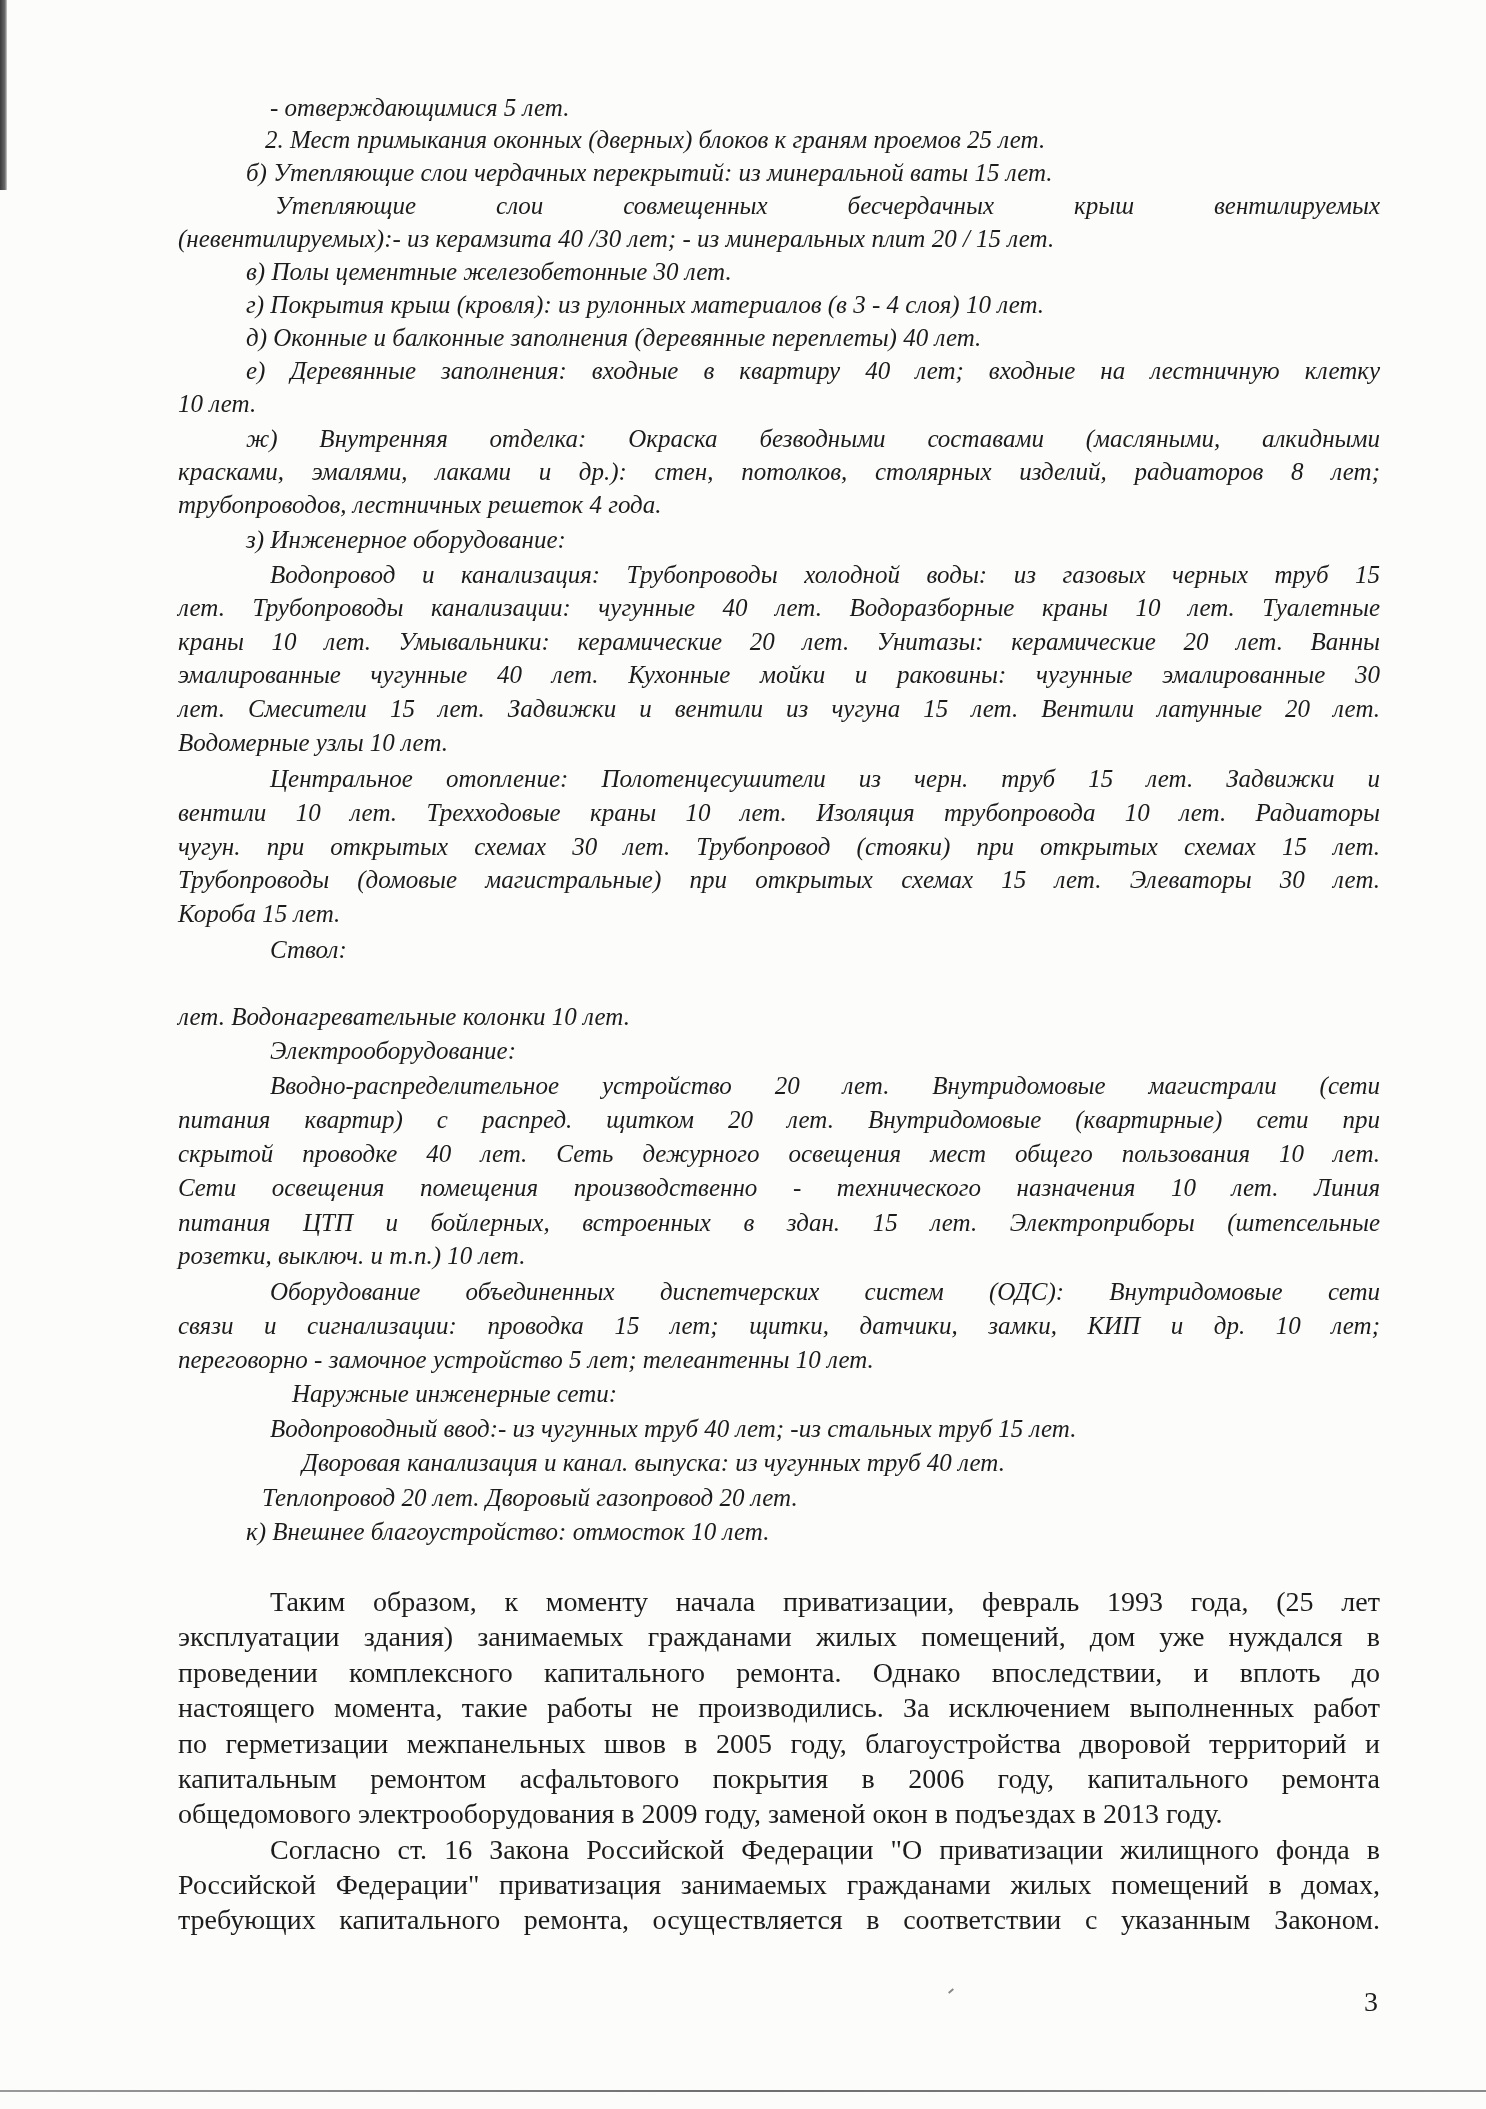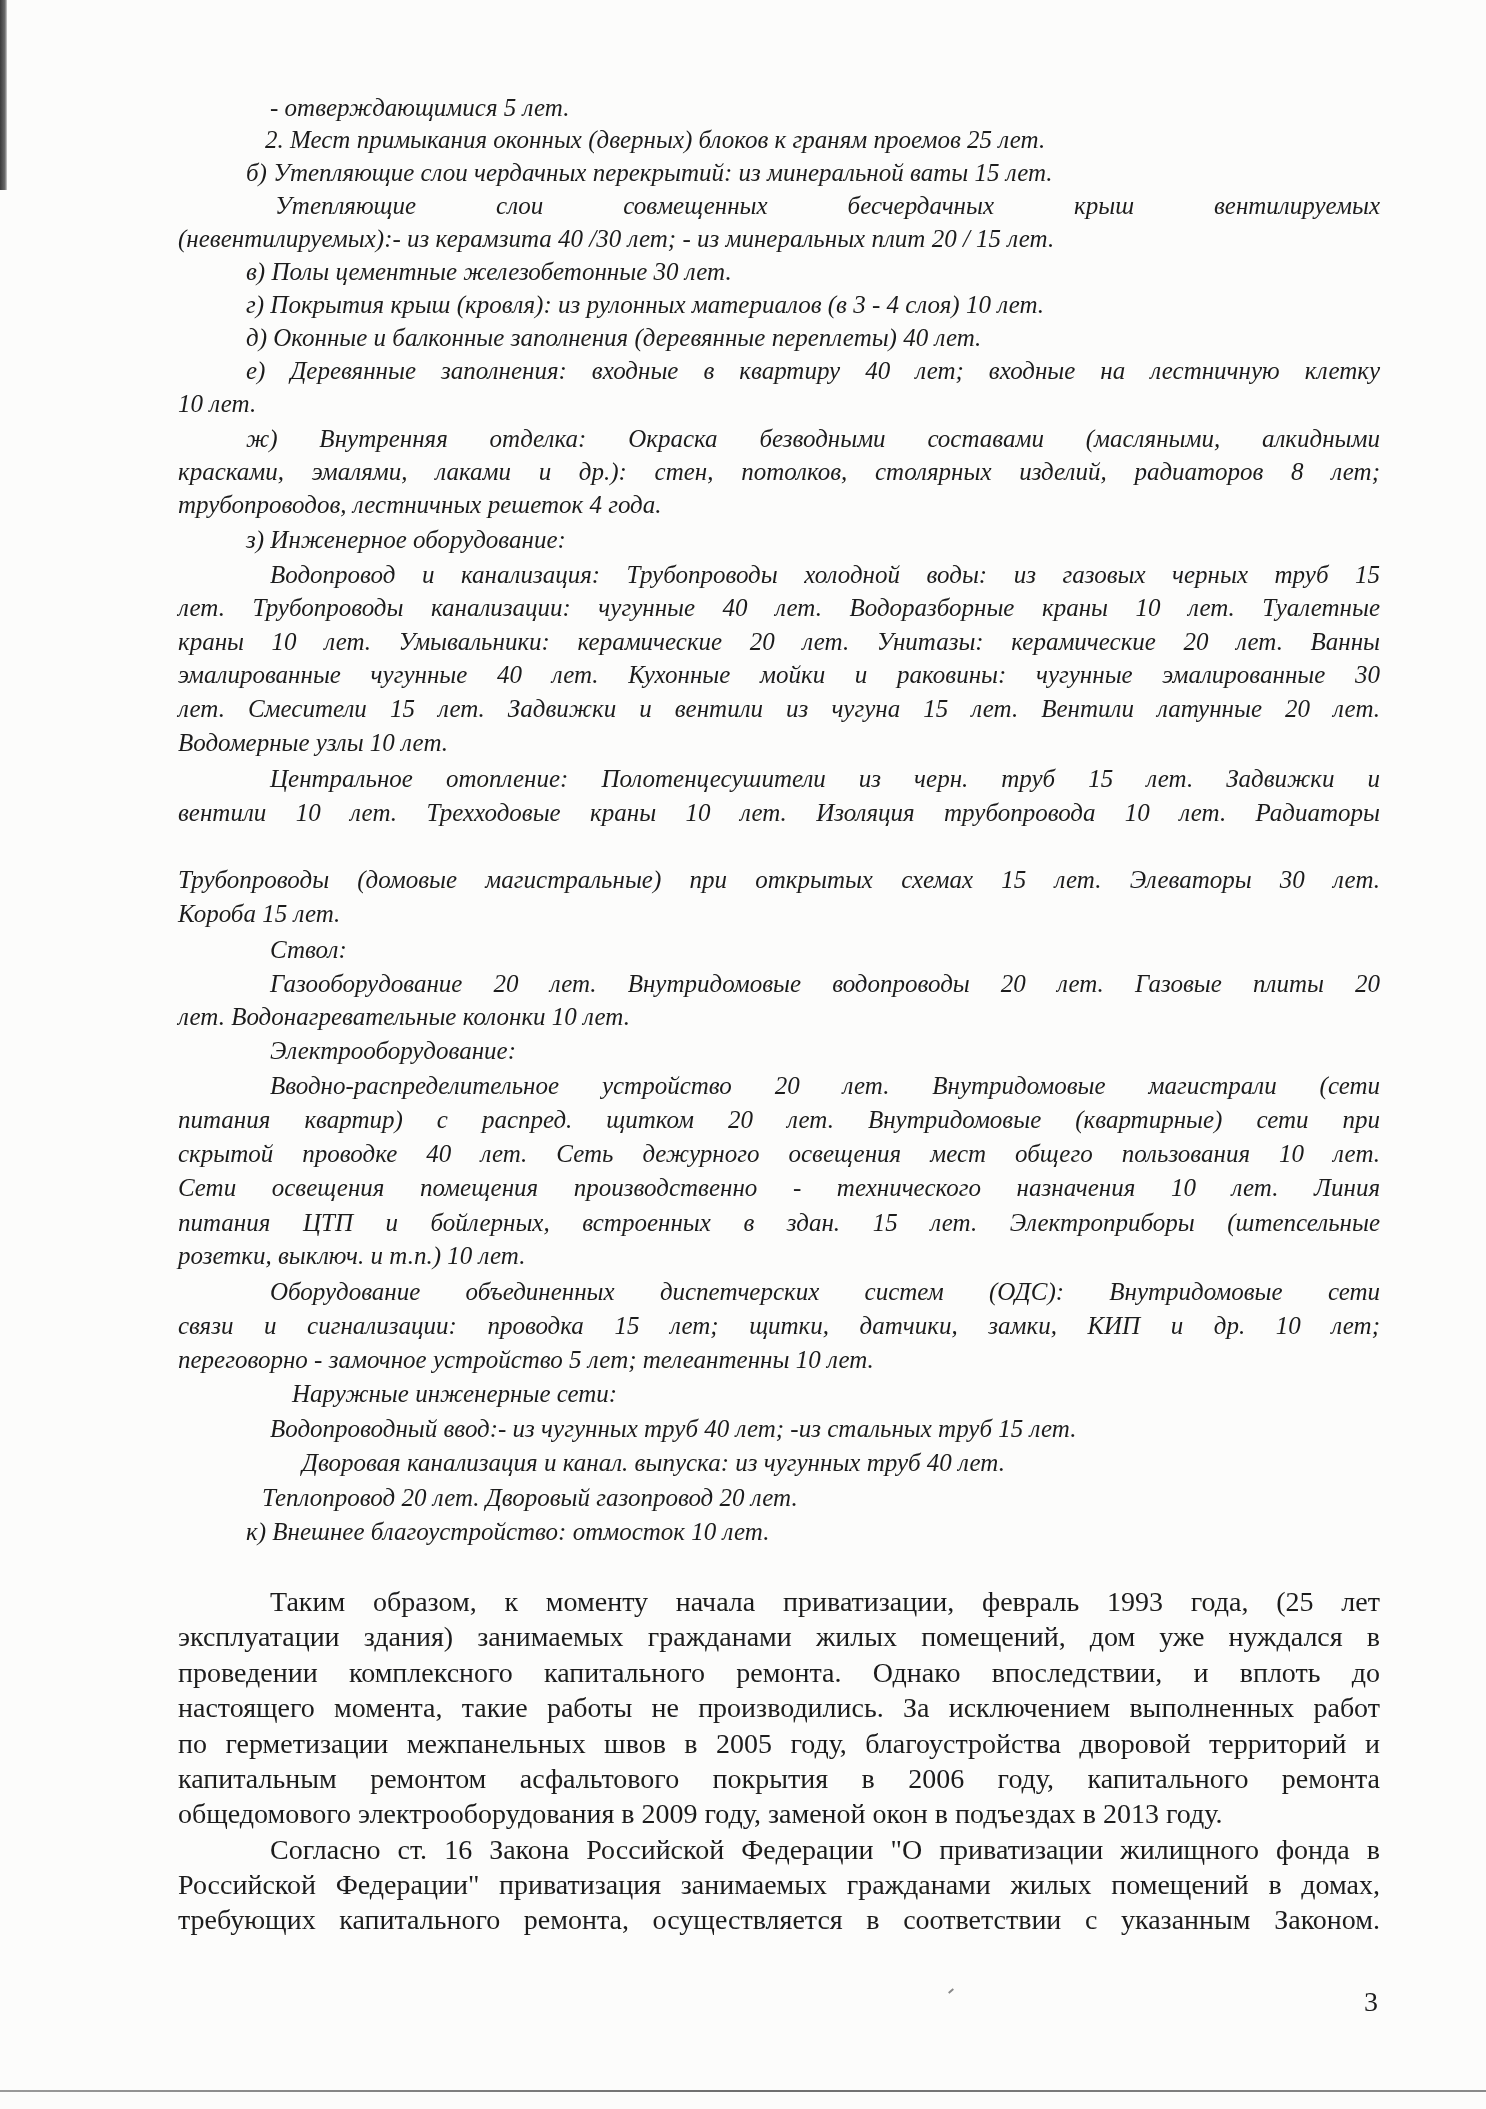--- a/index.html
+++ b/index.html
@@ -61,24 +61,24 @@
   <div class="ln" style="left:178px; top:490px;">трубопроводов, лестничных решеток  4 года.</div>
   <div class="ln" style="left:246px; top:525px;">з) Инженерное оборудование:</div>
   <div class="ln jr" style="left: 270px; top: 560px; width: 1110px; white-space: normal;">Водопровод и канализация: Трубопроводы холодной воды: из газовых черных труб 15</div>
   <div class="ln j" style="top: 593px; white-space: normal;">лет. Трубопроводы канализации: чугунные 40 лет. Водоразборные краны 10 лет. Туалетные</div>
   <div class="ln j" style="top: 627px; white-space: normal;">краны 10 лет. Умывальники: керамические 20 лет. Унитазы: керамические 20 лет. Ванны</div>
   <div class="ln j" style="top: 660px; white-space: normal;">эмалированные чугунные 40 лет. Кухонные мойки и раковины: чугунные эмалированные 30</div>
   <div class="ln j" style="top: 694px; white-space: normal;">лет. Смесители 15 лет. Задвижки и вентили из чугуна 15 лет. Вентили латунные 20 лет.</div>
   <div class="ln" style="left:178px; top:728px;">Водомерные узлы 10 лет.</div>
   <div class="ln jr" style="left: 270px; top: 764px; width: 1110px; white-space: normal;">Центральное отопление: Полотенцесушители из черн. труб 15 лет. Задвижки и</div>
   <div class="ln j" style="top: 798px; white-space: normal;">вентили 10 лет. Трехходовые краны 10 лет. Изоляция трубопровода 10 лет. Радиаторы</div>
+  <div class="ln j" style="top: 832px; white-space: normal;">чугун. при открытых схемах 30 лет. Трубопровод (стояки) при открытых схемах 15 лет.</div>
   <div class="ln j" style="top: 865px; white-space: normal;">Трубопроводы (домовые магистральные) при открытых схемах 15 лет. Элеваторы 30 лет.</div>
   <div class="ln" style="left:178px; top:899px;">Короба 15 лет.</div>
   <div class="ln" style="left:270px; top:935px;">Ствол:</div>
-  <div class="ln jr" style="left: 270px; top: 969px; width: 1110px; white-space: normal;">Газооборудование 20 лет.  Внутридомовые водопроводы  20 лет. Газовые плиты   20</div>
   <div class="ln" style="left:178px; top:1002px;">лет.  Водонагревательные колонки  10 лет.</div>
   <div class="ln" style="left:270px; top:1036px;">Электрооборудование:</div>
   <div class="ln jr" style="left: 270px; top: 1071px; width: 1110px; white-space: normal;">Вводно-распределительное устройство 20 лет. Внутридомовые магистрали (сети</div>
   <div class="ln j" style="top: 1105px; white-space: normal;">питания квартир) с распред. щитком 20 лет. Внутридомовые (квартирные) сети при</div>
   <div class="ln j" style="top: 1139px; white-space: normal;">скрытой проводке 40 лет. Сеть дежурного освещения   мест общего пользования 10 лет.</div>
   <div class="ln j" style="top: 1173px; white-space: normal;">Сети освещения помещения производственно - технического назначения 10 лет. Линия</div>
   <div class="ln j" style="top: 1208px; white-space: normal;">питания ЦТП и бойлерных, встроенных в здан. 15 лет. Электроприборы (штепсельные</div>
   <div class="ln" style="left:178px; top:1241px;">розетки, выключ. и т.п.) 10 лет.</div>
   <div class="ln jr" style="left: 270px; top: 1277px; width: 1110px; white-space: normal;">Оборудование объединенных диспетчерских систем (ОДС): Внутридомовые сети</div>
   <div class="ln j" style="top: 1311px; white-space: normal;">связи и сигнализации: проводка 15 лет; щитки, датчики, замки, КИП и др. 10 лет;</div>

